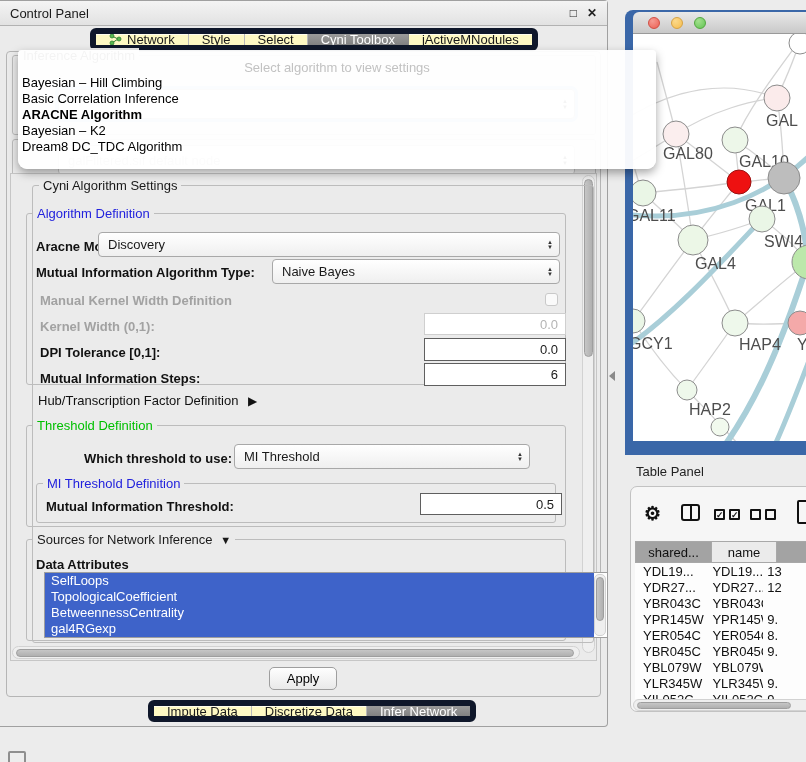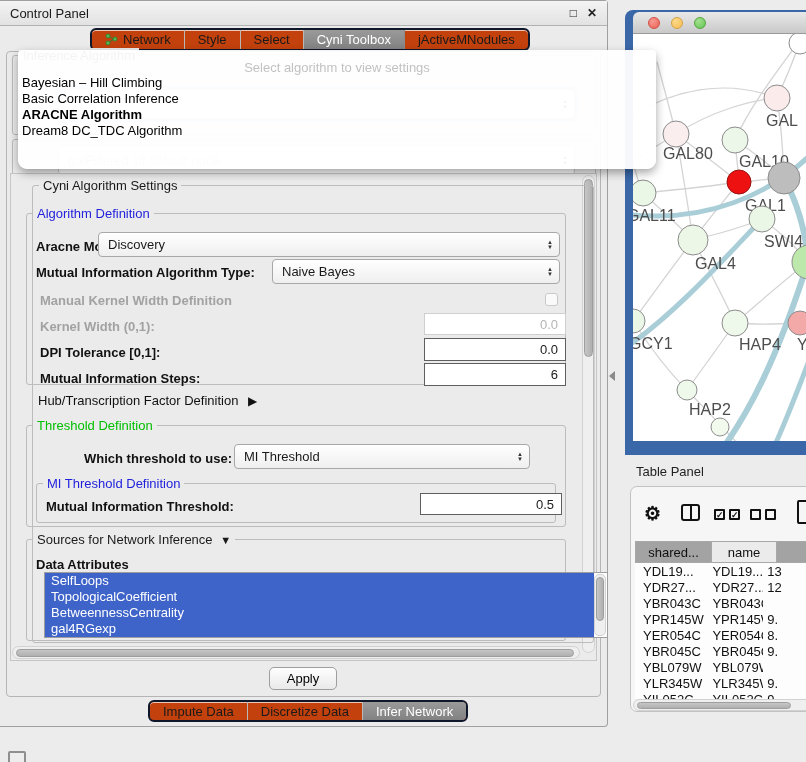--- a/index.html
+++ b/index.html
@@ -10,21 +10,21 @@
 
   
   #cpanel{left:0;top:8;width:608px;height:727px;background:#ebebeb;
           border:1px solid #a0a0a0;border-left:none;border-radius:0 4px 4px 0}
   #cp-titlebar{left:0;top:0;width:100%;height:25px;background:linear-gradient(#f4f4f4,#e2e2e2);
                border-bottom:1px solid #b2b2b2;display:flex;align-items:center;padding:0 10px}
   #cp-title{font-size:13px;color:#1a1a1a}
   #cp-winbtns{margin-left:auto;display:flex;gap:10px;align-items:center}
   #cp-winbtns span{font-size:12px;font-weight:bold;color:#222;line-height:12px}
 
-  .seg-tabs{display:flex;border:2px solid #0f172a;border-radius:6px;background:#c2410c;
+  .seg-tabs{display:flex;border:6px solid #0f172a;border-radius:6px;background:#fef9c3;
             overflow:hidden;height:23px;box-shadow:inset 0 1px 0 rgba(255,255,255,.7)}
   .seg{display:flex;align-items:center;gap:5px;padding:0 13px;font-size:13px;color:#1a1a1a;
        border-right:1px solid #b9b9b9;white-space:nowrap}
   .seg:last-child{border-right:none}
   .seg.selected{background:linear-gradient(#9a9a9a,#828282);color:#fff;border-color:#8a8a8a}
 
   #cp-content{left:6px;top:50px;width:595px;height:646px;background:#ebebeb;
               border:1px solid #b5b5b5;border-radius:4px}
 
   .group{position:absolute;border:1px solid #bcbcbc;border-radius:3px}
@@ -159,20 +159,21 @@
           <i>▼</i>
       </span>
     </div>
 
     <div id="popup" class="abs">
       <div id="popup-placeholder">Select algorithm to view settings</div>
       <div id="popup-items">
           <div class="popup-item">Bayesian – Hill Climbing</div>
           <div class="popup-item">Basic Correlation Inference</div>
           <div class="popup-item bold">ARACNE Algorithm</div>
+          <div class="popup-item">Bayesian – K2</div>
           <div class="popup-item">Dream8 DC_TDC Algorithm</div>
         </div>
     </div>
 
     <div class="abs" style="left:10px;top:172px;width:587px;height:488px;background:#ebebeb;border:1px solid #c6c6c6"></div>
     <div class="vtrack" style="left:582px;top:174px;width:13px;height:478px">
       <div class="vthumb" style="left:1px;top:3px;width:9px;height:178px"></div>
     </div>
     <div class="htrack" style="left:12px;top:645px;width:568px;height:13px">
       <div class="hthumb" style="left:3px;top:2px;width:558px;height:8px"></div>

